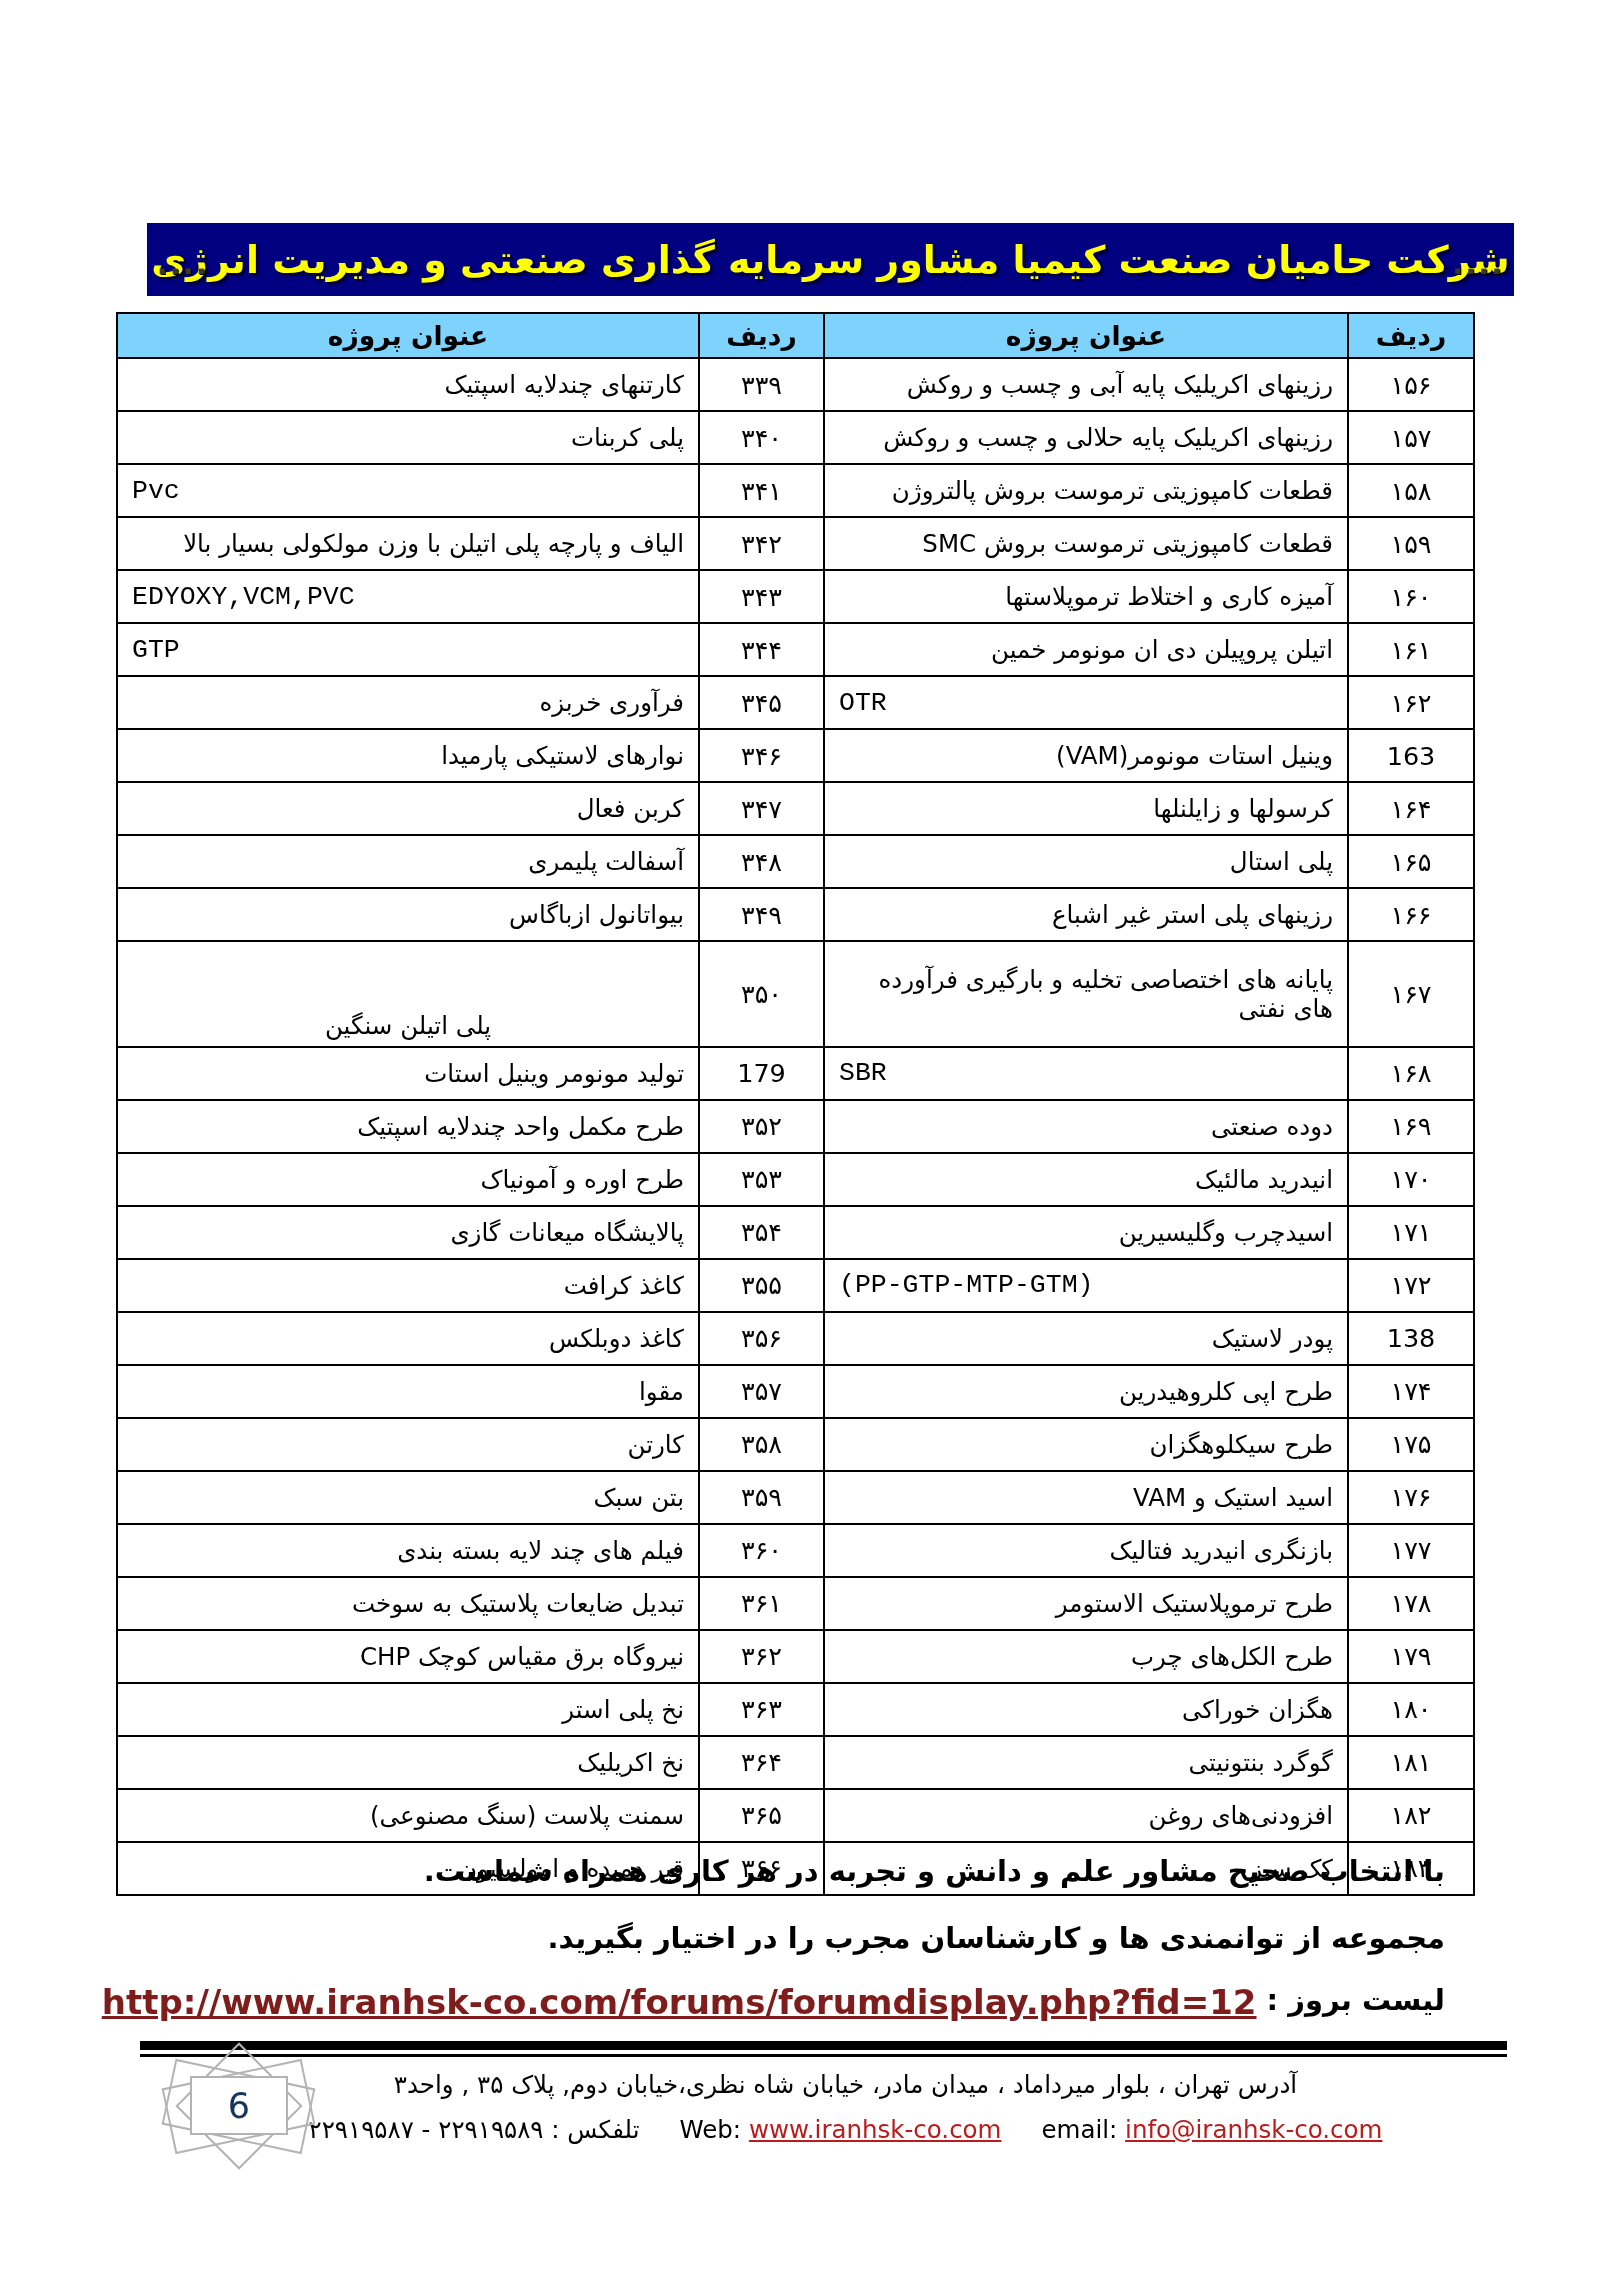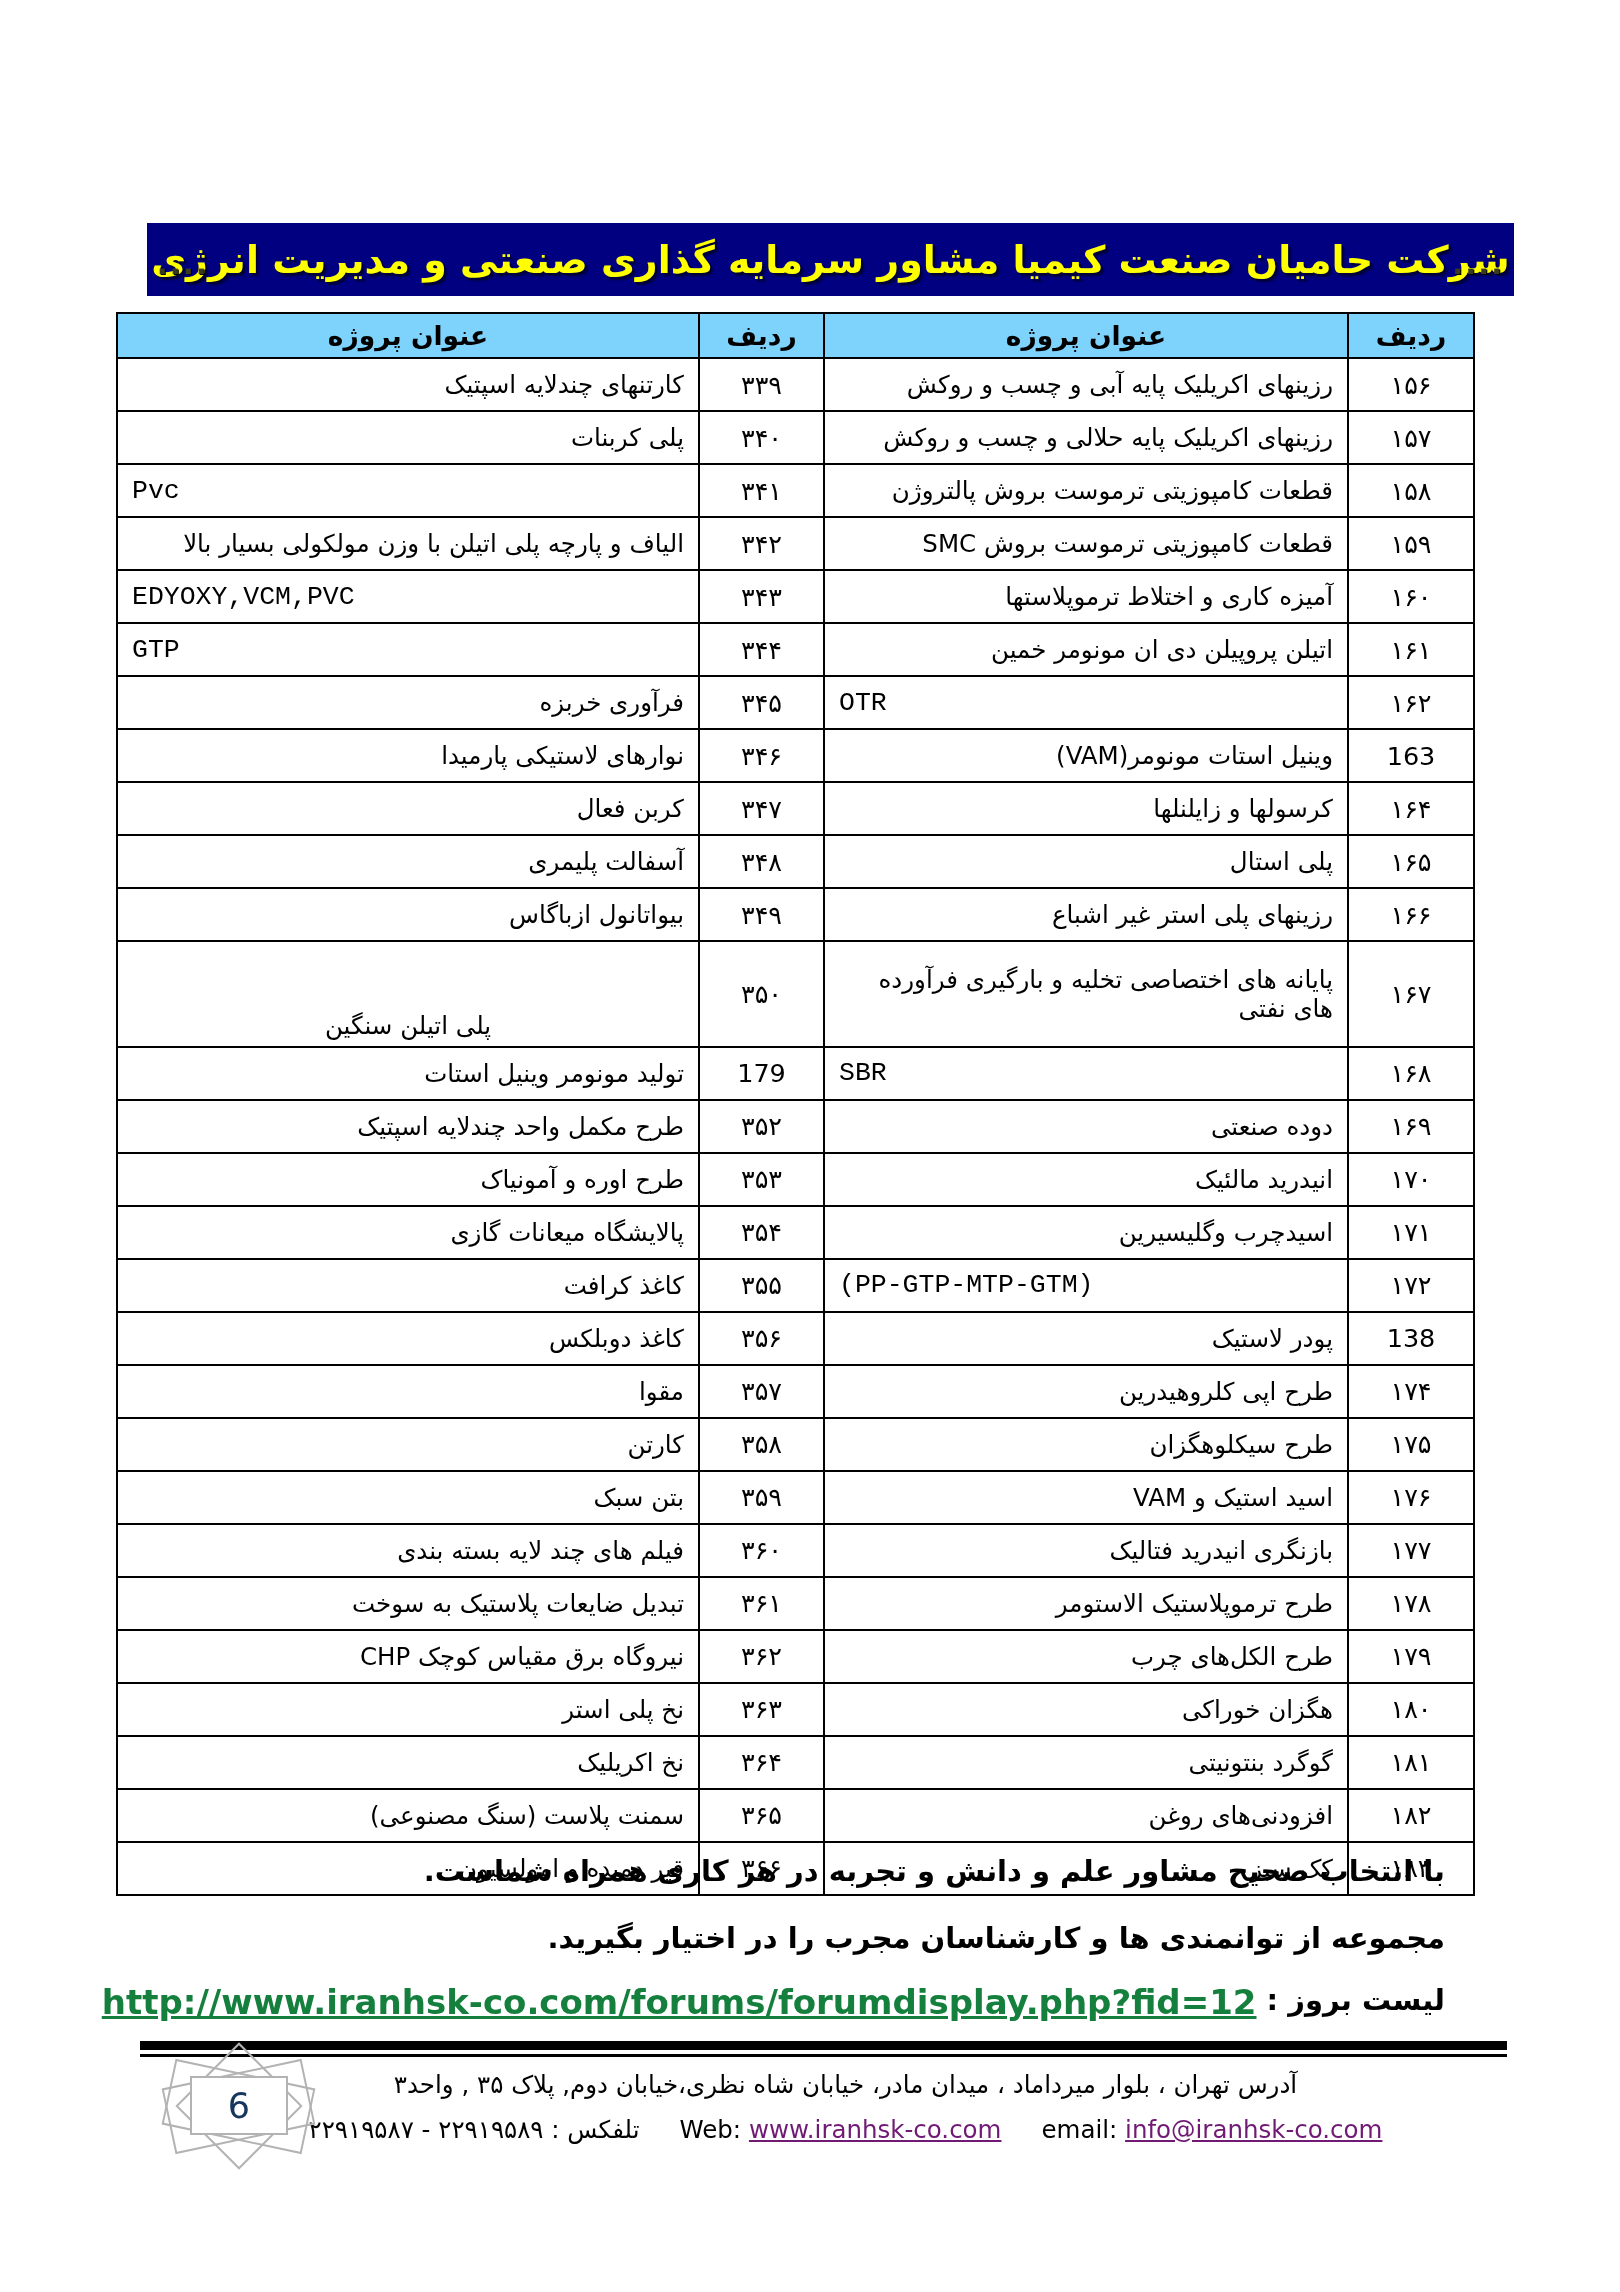--- a/index.html
+++ b/index.html
@@ -50,40 +50,40 @@
     font-weight:bold; font-size:29px; white-space:nowrap;
   }
   .msg1 { top:1854px; }
   .msg2 { top:1921px; }
   .listrow {
     position:absolute; right:175px; top:1982px; direction:rtl;
     font-weight:bold; font-size:29px; white-space:nowrap;
   }
   .listrow .url {
     direction:ltr; unicode-bidi:embed; display:inline-block;
-    font-size:34px; color:#15803d; text-decoration:underline;
+    font-size:34px; color:#7f1d1d; text-decoration:underline;
     margin-left:2px; vertical-align:middle;
   }
 
   
   .rule { position:absolute; left:140px; top:2041px; width:1367px; }
   .rule .thick { height:8.8px; background:#000; }
   .rule .thin  { height:2.9px; background:#000; margin-top:3.9px; }
 
   
   .bottom {
     position:absolute; left:238px; top:2070px; width:1215px;
     text-align:center; direction:rtl; font-size:24.5px;
   }
   .addr { margin-bottom:15.7px; white-space:nowrap; }
   .contact {
     display:flex; direction:ltr; justify-content:center; align-items:center;
     gap:40px; font-size:24.5px; white-space:nowrap;
   }
-  .contact .link { color:#701a75; text-decoration:underline; }
+  .contact .link { color:#b91c1c; text-decoration:underline; }
   .telfax { direction:rtl; unicode-bidi:embed; }
 
   
   .logo { position:absolute; left:159px; top:2049px; width:157px; height:142px; }
   .logo .shape { position:absolute; border:2px solid #b3b3b3; background:transparent; }
   .lg-diamond { left:35px; top:11.8px; width:86px; height:86px; transform:rotate(45deg); }
   .lg-rect1   { left:7.8px;  top:23.5px; width:139px; height:63px; transform:rotate(-12deg); }
   .lg-rect2   { left:7.8px;  top:23.5px; width:139px; height:63px; transform:rotate(12deg); }
   .lg-center  {
     position:absolute; left:31px; top:27.4px; width:94px; height:55px;

